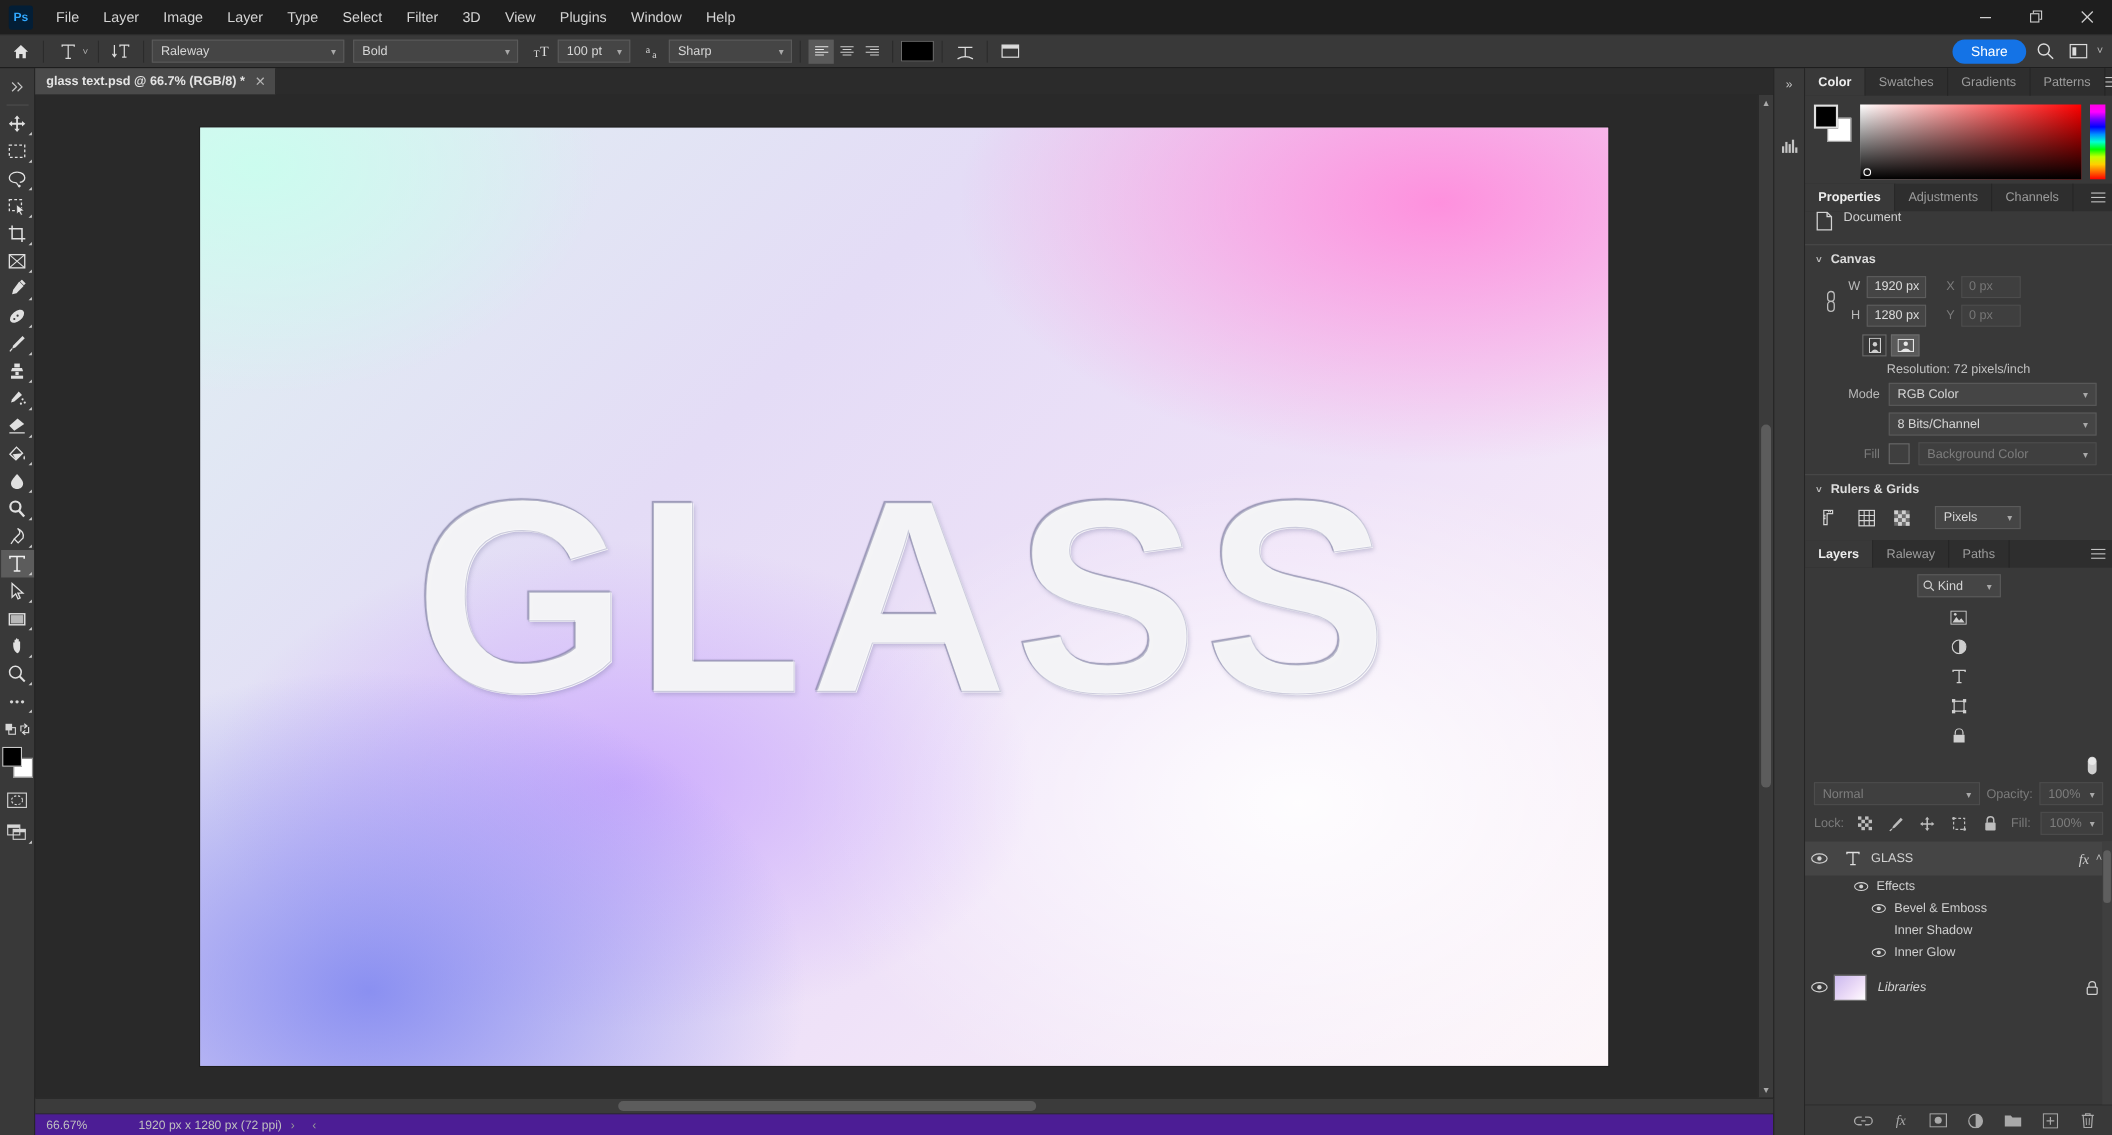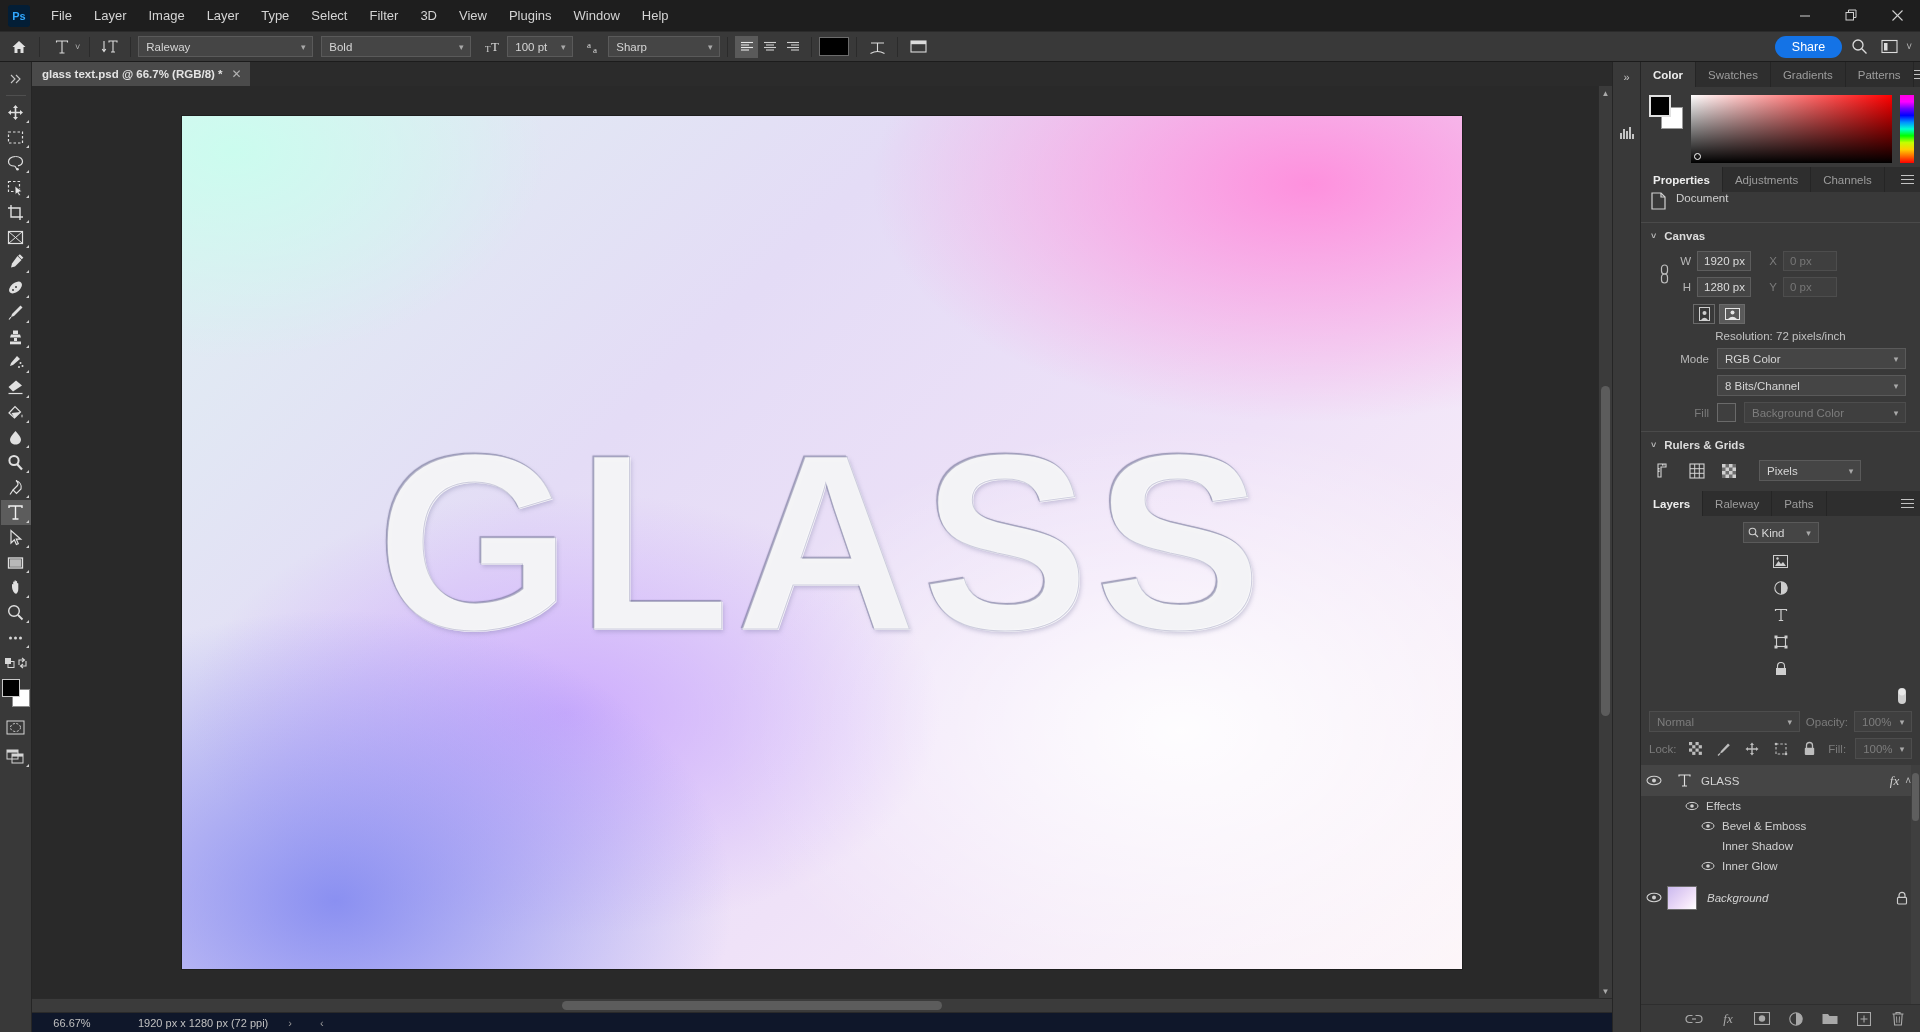--- a/index.html
+++ b/index.html
@@ -67,22 +67,22 @@
      text-align:center;font-family:"Liberation Sans", sans-serif;font-weight:bold;
      font-size:250px;letter-spacing:6px;color:rgba(255,255,255,.30);
      text-shadow: 1px 1px 0 rgba(255,255,255,.85), -1px -1px 1px rgba(90,90,130,.55),
                   2px 3px 4px rgba(120,120,160,.35), 0 0 1px rgba(255,255,255,.9);
      -webkit-text-stroke:1px rgba(150,150,185,.45);}
   .vscroll{position:absolute;right:0;top:0;bottom:0;width:14px;background:#3b3b3b;border-left:1px solid #2a2a2a;}
   .vscroll .thumb{position:absolute;left:2px;right:2px;top:300px;height:330px;background:#5c5c5c;border-radius:5px;}
   .vscroll .ar{position:absolute;left:0;right:0;height:14px;display:flex;align-items:center;justify-content:center;color:#aaa;font-size:8px;}
   .hscroll{height:14px;background:#3b3b3b;display:flex;align-items:center;flex:0 0 14px;position:relative;border-top:1px solid #2a2a2a;}
   .hscroll .thumb{position:absolute;top:2px;bottom:2px;left:530px;width:380px;background:#5c5c5c;border-radius:5px;}
-  .statusbar{height:20px;background:#0f172a;display:flex;align-items:center;flex:0 0 20px;
-     font-size:11px;color:#c0c0c0;gap:12px;border-top:1px solid #2a2a2a;text-align:center;}
+  .statusbar{height:20px;background:#4c1d95;display:flex;align-items:center;flex:0 0 20px;
+     font-size:11px;color:#c0c0c0;gap:0;border-top:1px solid #2a2a2a;}
   .statusbar .zoomv{width:70px;padding-left:10px;}
   .statusbar .dims{padding-left:24px;}
   .statusbar .chev{padding:0 8px;color:#999;}
 
   
   .dockrail{width:28px;background:#393939;border-left:1px solid #252525;display:flex;flex-direction:column;
      align-items:center;padding-top:4px;flex:0 0 28px;gap:6px;}
   .rail-icn{width:24px;height:22px;display:flex;align-items:center;justify-content:center;color:#c4c4c4;font-size:11px;}
   .rightdock{width:280px;background:#393939;display:flex;flex-direction:column;flex:0 0 280px;border-left:1px solid #252525;}
   .panel{background:#393939;display:flex;flex-direction:column;}
@@ -687,21 +687,21 @@
                   <rect x="8" y="1" width="3.5" height="3.5"></rect>
                   <rect x="4.5" y="4.5" width="3.5" height="3.5"></rect>
                   <rect x="11.5" y="4.5" width="3.5" height="3.5"></rect>
                   <rect x="1" y="8" width="3.5" height="3.5"></rect>
                   <rect x="8" y="8" width="3.5" height="3.5"></rect>
                   <rect x="4.5" y="11.5" width="3.5" height="3.5"></rect>
                   <rect x="11.5" y="11.5" width="3.5" height="3.5"></rect>
                 </g>
               </svg>
           </div>
-          <span class="combo" style="width:102px;margin-left:8px;">
+          <span class="combo" style="width:78px;margin-left:8px;">
             <span class="cv">Pixels</span>
             <span class="arrow">▾</span>
           </span>
         </div>
       </div>
 
       <div class="panel" style="flex:1;min-height:0;">
         <div class="ptabs">
           <div class="ptab on">Layers</div>
           <div class="ptab">Raleway</div>
@@ -879,21 +879,21 @@
           </div>
 
           <div class="layerrow" style="margin-top:6px;">
             <span class="eye">
               <svg width="16" height="11" viewBox="0 0 16 11">
                   <ellipse cx="8" cy="5.5" rx="7" ry="4.2" fill="none" stroke="#cfcfcf" stroke-width="1.1"></ellipse>
                   <circle cx="8" cy="5.5" r="2" fill="#cfcfcf"></circle>
                 </svg>
             </span>
             <span class="thumb-bg"></span>
-            <span style="flex:1;font-style:italic;padding-left:10px;">Background</span>
+            <span style="flex:1;font-style:italic;padding-left:10px;">Libraries</span>
             <span style="padding-right:12px;display:flex;">
               <svg width="12" height="14" viewBox="0 0 12 14">
                   <path d="M3 6.5 V4.3 a3 3 0 0 1 6 0 V6.5" fill="none" stroke="#cfcfcf" stroke-width="1.15"></path>
                   <rect x="1.5" y="6.3" width="9" height="6.7" rx="1" fill="none" stroke="#cfcfcf" stroke-width="1.15"></rect>
                 </svg>
             </span>
           </div>
 
           <div class="mini-scroll">
               <div class="t"></div>

